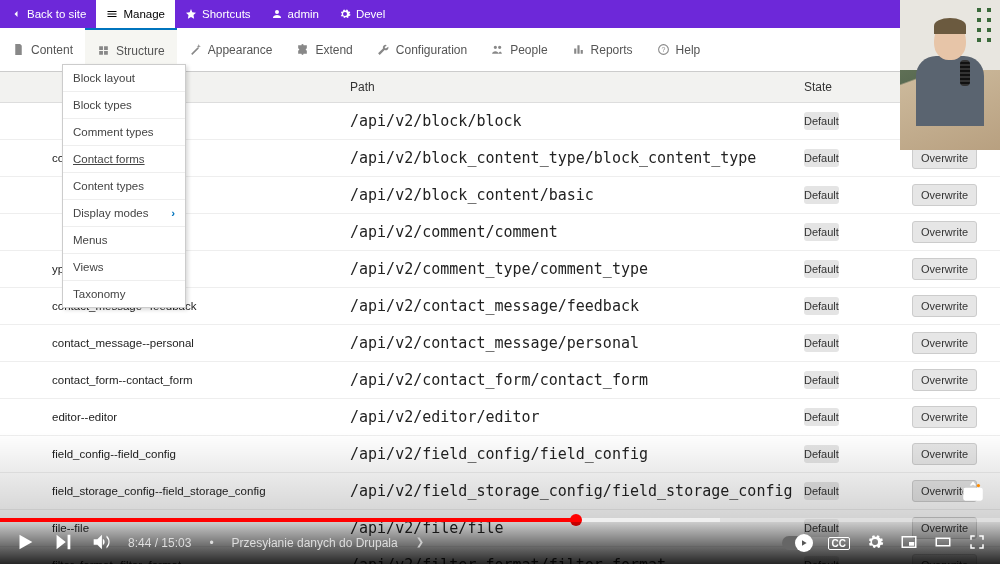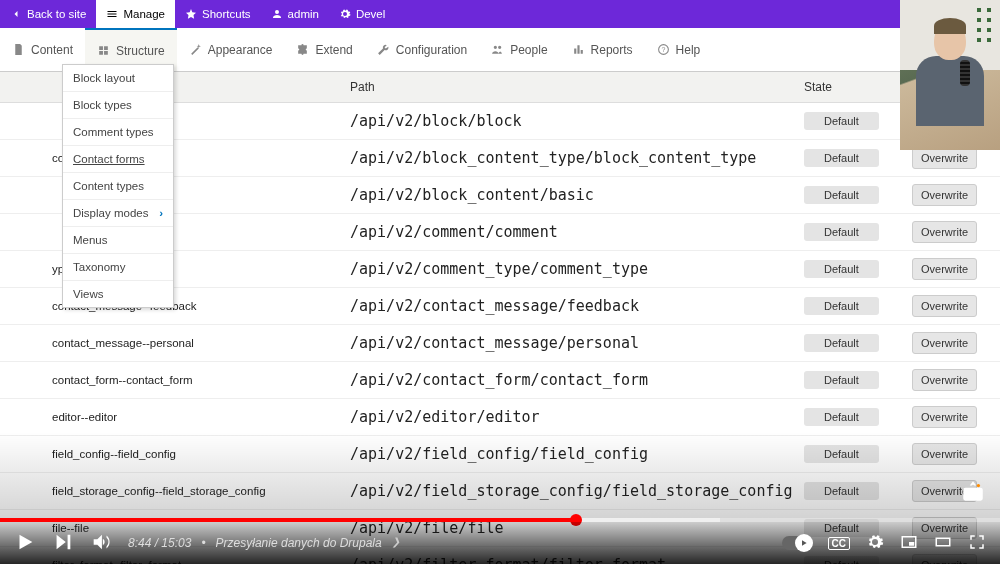--- a/index.html
+++ b/index.html
@@ -8,51 +8,51 @@
   .toolbar { background:#6d28d9; color:#fff; height:28px; display:flex; align-items:stretch; }
   .toolbar .item { display:flex; align-items:center; padding:0 10px; color:#fff; gap:5px; cursor:pointer; font-size:11.5px;}
   .toolbar .item.active { background:#fff; color:#000; }
   .toolbar .item svg { width:12px; height:12px; }
   
   .admin-tabs { background:#fff; border-bottom:1px solid #ccc; height:44px; display:flex; align-items:stretch; position:relative; }
   .admin-tabs .tab { display:flex; align-items:center; padding:0 12px; gap:6px; color:#555; font-size:12px; cursor:pointer;}
   .admin-tabs .tab.active { background:#f6f6f2; border-top:2px solid #0074bd; }
   .admin-tabs .tab svg { width:13px; height:13px; }
   
-  .dropdown { position:absolute; top:64px; left:62px; width:112px; background:#fff; border:1px solid #ccc; z-index:50; box-shadow:2px 2px 4px rgba(0,0,0,.15);}
+  .dropdown { position:absolute; top:64px; left:62px; width:124px; background:#fff; border:1px solid #ccc; z-index:50; box-shadow:2px 2px 4px rgba(0,0,0,.15);}
   .dropdown .ditem { padding:7px 10px; color:#444; font-size:11.5px; cursor:pointer; border-bottom:1px solid #eee;}
   .dropdown .ditem:last-child{border-bottom:none;}
   .dropdown .ditem.submenu{display:flex;justify-content:space-between;align-items:center;}
   .dropdown .ditem .chev{color:#0074bd;font-weight:bold;}
   
   .table-header { display:flex; background:#f2f2f0; border-bottom:1px solid #ddd; padding:8px 0; font-weight:normal; color:#333;}
   .col-name { flex:0 0 350px; padding-left:52px;}
   .col-path { flex:1 1 auto;}
   .col-state { flex:0 0 96px;}
   .col-ops  { flex:0 0 100px;}
   
   .rows { }
   .row { display:flex; align-items:center; border-bottom:1px solid #eee; height:37px;}
   .row .col-name { font-size:11.5px; color:#222;}
   .row .col-path { font-family: Menlo, Consolas, monospace; font-size:15px; color:#222;}
-  .badge { background:#e4e4e4; color:#333; padding:3px 20px; border-radius:3px; font-size:11px;text-align:center;}
+  .badge { background:#e4e4e4; color:#333; padding:3px 0; border-radius:3px; font-size:11px;text-align:center;}
   .btn-ow { background:#e6e6e6; border:1px solid #ccc; color:#333; padding:4px 8px; border-radius:3px; font-size:11px; cursor:pointer;margin-left:12px;}
   
   .shade { position:absolute; left:0; right:0; bottom:42px; height:90px; background:linear-gradient(to bottom, rgba(0,0,0,0), rgba(0,0,0,.18)); pointer-events:none;}
   
   .progress { position:absolute; bottom:42px; left:0; right:0; height:4px; background:rgba(255,255,255,.3);}
   .progress .played { position:absolute; left:0; top:0; bottom:0; width:57.6%; background:#ff0000;}
   .progress .buffered { position:absolute; left:0; top:0; bottom:0; width:72%; background:rgba(255,255,255,.5);}
   .progress .dot{position:absolute; left:57.6%; top:-4px; width:12px;height:12px;border-radius:50%;background:#ff0000;transform:translateX(-6px);}
   
   .controls { position:absolute; bottom:0; left:0; right:0; height:42px; background:linear-gradient(to top, rgba(0,0,0,.85), rgba(0,0,0,.2)); display:flex; align-items:center; color:#fff; padding:0 14px; gap:16px;}
   .controls .right { margin-left:auto; display:flex; gap:16px; align-items:center;}
   .controls svg { width:22px; height:22px; fill:#fff; cursor:pointer;}
   .controls .small svg{width:18px;height:18px;}
-  .time { font-size:12px; color:#ddd; display:flex; gap:10px; align-items:flex-start;font-style:italic;}
+  .time { font-size:12px; color:#ddd; display:flex; gap:18px; align-items:flex-start;}
   .chapter-chev{font-size:10px;color:#ccc;}
   .autoplay{ width:30px;height:14px;border-radius:7px;background:#666;position:relative;}
   .autoplay .knob{position:absolute;right:-1px;top:-2px;width:18px;height:18px;border-radius:50%;background:#fff;display:flex;align-items:center;justify-content:center;}
   .autoplay .knob svg{width:8px;height:8px;fill:#555;}
   .cc-box{border:1.5px solid #fff; border-radius:2px; padding:0 3px; font-size:10px; font-weight:bold;}
   
   .webcam { position:absolute; top:0; right:0; width:100px; height:150px; background: linear-gradient(160deg,#7a8a6a 0%,#5a6b52 45%,#cbb89a 46%,#b8a080 100%); z-index:100; overflow:hidden;}
   .webcam .wall{position:absolute;top:0;left:0;right:0;height:70px;background:#e8e6e0;}
   .webcam .plant{position:absolute;top:5px;right:4px;width:22px;height:40px;background:radial-gradient(circle,#3b6b3b 30%,transparent 31%) 0 0/10px 10px;}
   .webcam .head{position:absolute;top:22px;left:34px;width:32px;height:38px;border-radius:50% 50% 45% 45%;background:#e7c5a8;}
@@ -244,22 +244,22 @@
   <div class="ditem">Block layout</div>
   <div class="ditem">Block types</div>
   <div class="ditem">Comment types</div>
   <div class="ditem underline">Contact forms</div>
   <div class="ditem">Content types</div>
   <div class="ditem submenu">
     <span>Display modes</span>
     <span class="chev">›</span>
   </div>
   <div class="ditem">Menus</div>
+  <div class="ditem">Views</div>
   <div class="ditem">Taxonomy</div>
-  <div class="ditem">Views</div>
 </div>
 
 <div class="webcam">
   <div class="wall"></div>
     <div class="plant"></div>
   <div class="body"></div>
     <div class="head"></div>
     <div class="hair"></div>
   <div class="micgrid"></div>
 </div>

